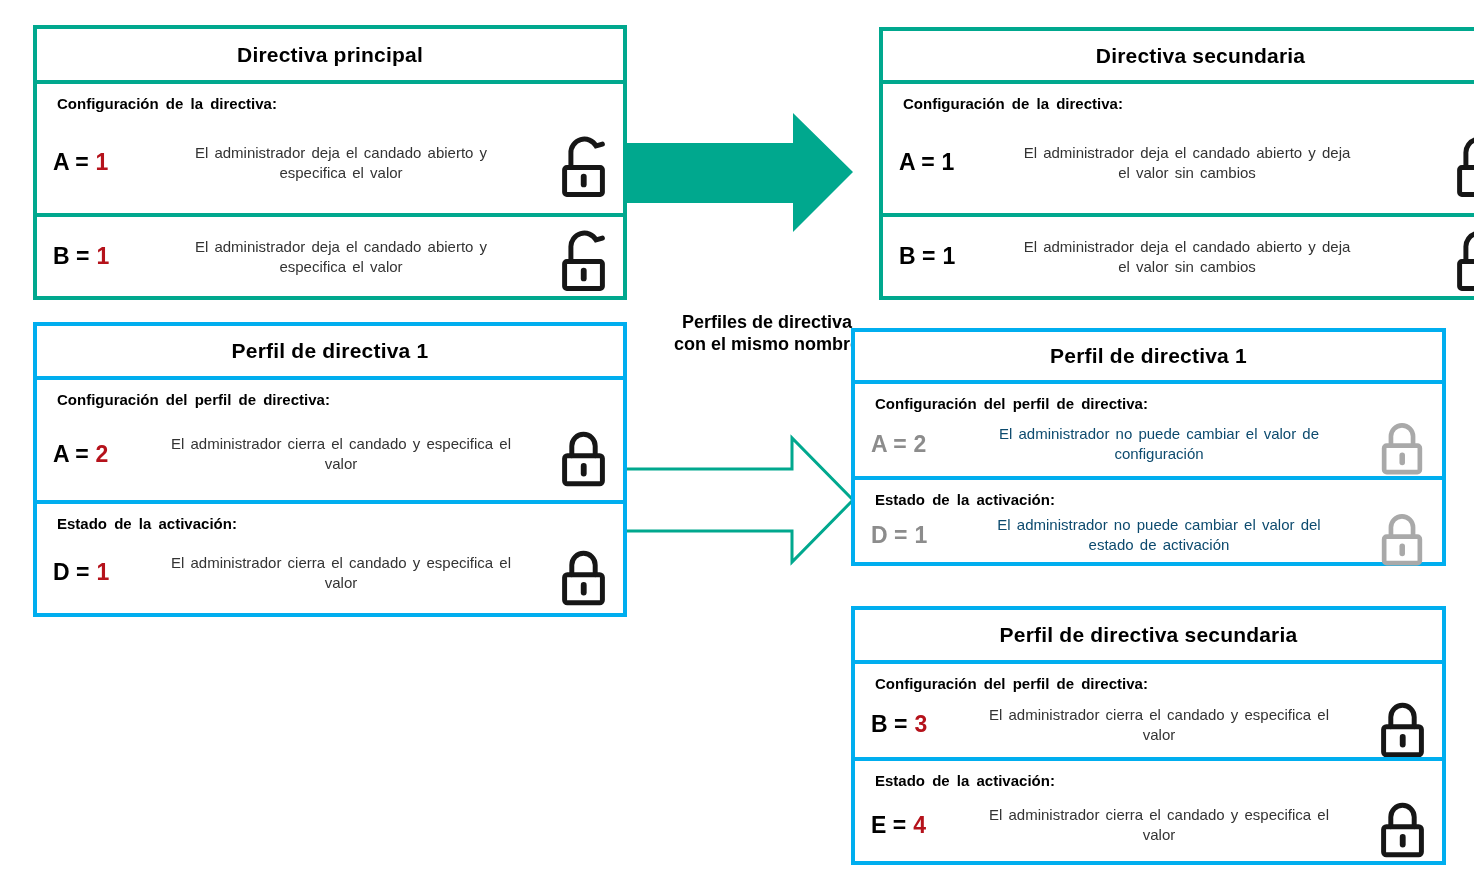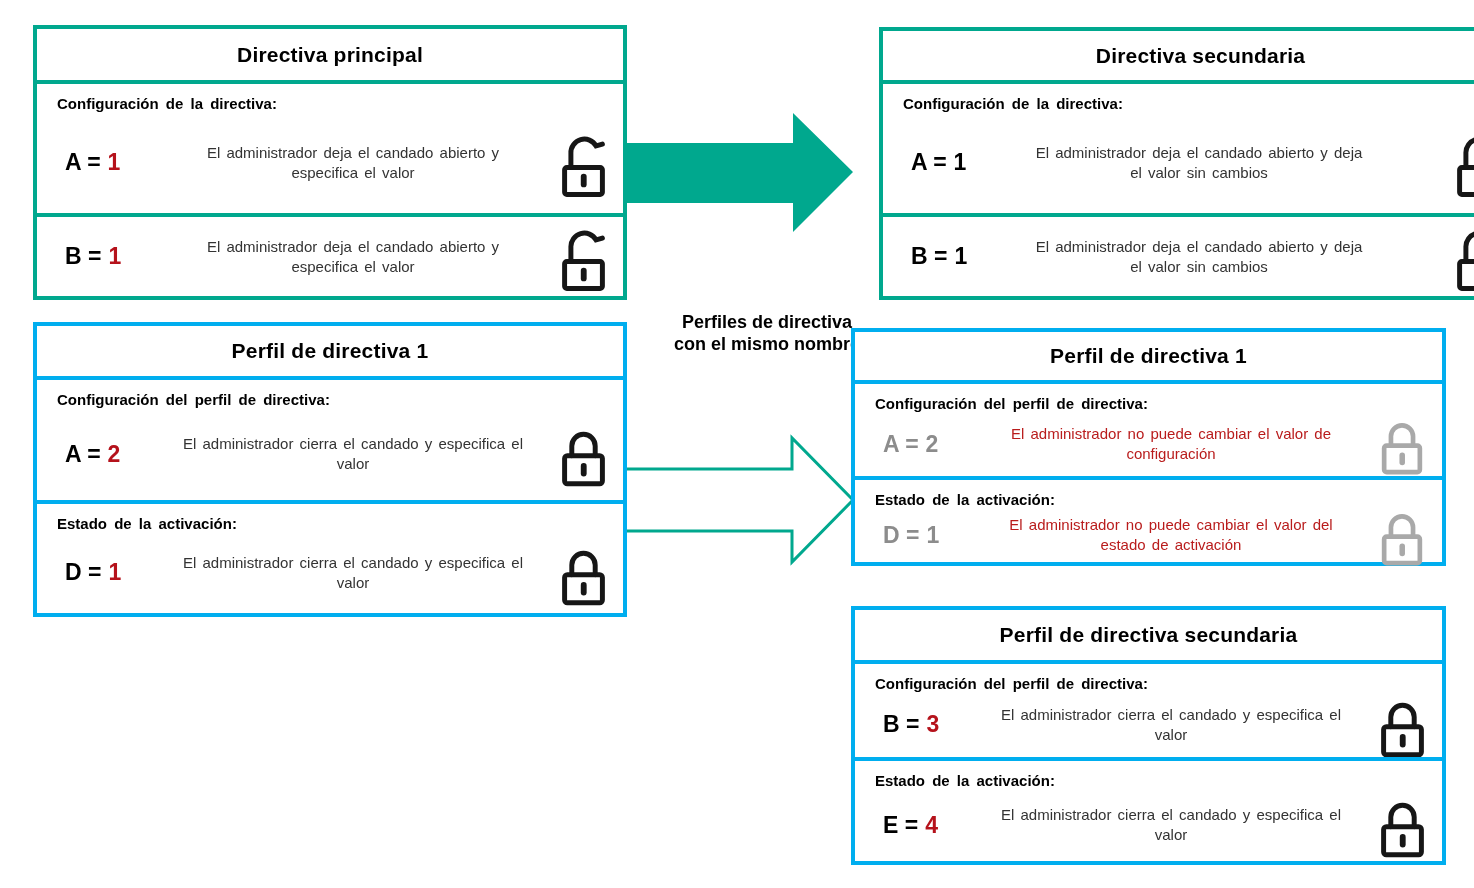--- a/index.html
+++ b/index.html
@@ -20,37 +20,37 @@
   .cell{
     border-top:4px solid var(--c);box-sizing:border-box;
     display:flex;flex-direction:column;min-height:0;
   }
   .cell-label{
     font-size:15px;font-weight:bold;color:#000;
     padding:11px 0 0 20px;word-spacing:3px;
   }
   .cell-row{flex:1;display:flex;align-items:center;min-height:0;}
   .var{
-    flex:0 0 118px;padding-left:28px;font-size:23px;font-weight:bold;
+    flex:0 0 118px;padding-left:16px;font-size:23px;font-weight:bold;
     color:#000;white-space:nowrap;
   }
   .var .val{margin-left:7px;}
   .desc-wrap{flex:1;display:flex;justify-content:flex-start;}
   .desc{
     max-width:340px;font-size:15px;line-height:20px;color:#333;
     text-align:center;word-spacing:2px;
   }
   .lock{flex:0 0 80px;display:flex;align-items:center;justify-content:center;color:#161616;}
   .lock svg{display:none;}
   .lock[data-lock^="open"] svg.lock-open{display:block;}
   .lock[data-lock^="closed"] svg.lock-closed{display:block;}
   .lock[data-lock$="gray"]{color:#a9a9a9;}
   .cell-row[data-tone="red"] .val{color:#b5121b;}
   .cell-row[data-tone="gray"] .var{color:#8c8c8c;}
-  .cell-row[data-tone="gray"] .desc{color:#b91c1c;}
+  .cell-row[data-tone="gray"] .desc{color:#0c4a6e;}
   .bridge-label{
     position:absolute;z-index:1;left:627px;top:311px;width:224px;
     font-size:18px;font-weight:bold;line-height:22px;text-align:center;color:#000;padding-left:28px;
   }
 </style>
 </head>
 <body>
 
 <svg width="0" height="0" style="position:absolute" aria-hidden="true">
   <defs>

